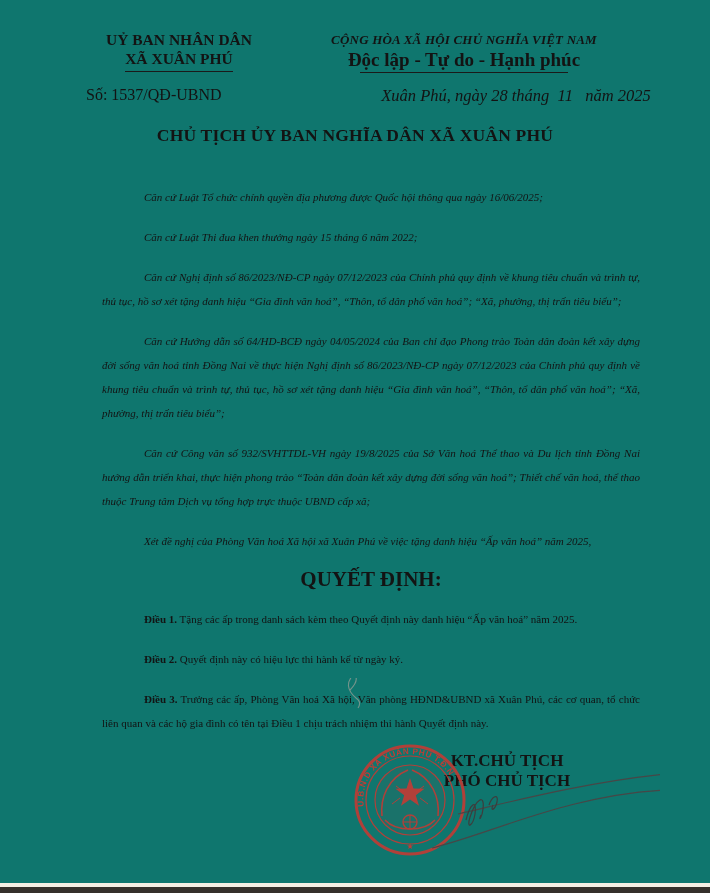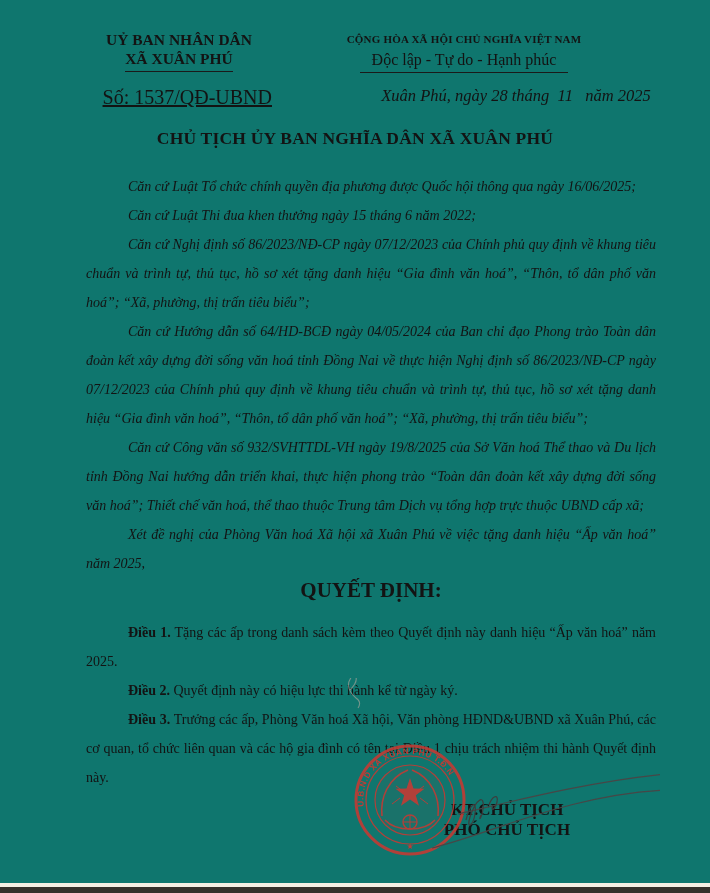--- a/index.html
+++ b/index.html
@@ -10,34 +10,34 @@
     overflow:hidden;
     font-family:"Liberation Serif", serif;
     color:#131313;
   }
   
   .hdr { display:flex; padding:30px 54px 0 86px; }
   .hdr-left { width:186px; text-align:center; }
   .org-line { font-weight:bold; font-size:15.5px; line-height:19px; }
   .rule-left { width:108px; border-bottom:1.6px solid #1a1a1a; margin:3px auto 0; }
   .hdr-right { flex:1; text-align:center; }
-  .nat1 { font-weight:bold; font-size:11px; line-height:19px; letter-spacing:.2px; }
-  .nat2 { font-weight:normal; font-size:16px; line-height:21px; }
+  .nat1 { font-weight:bold; font-size:13px; line-height:19px; letter-spacing:.2px;font-style:italic; }
+  .nat2 { font-weight:bold; font-size:19px; line-height:21px; }
   .rule-right { width:208px; border-bottom:1.6px solid #1a1a1a; margin:2px auto 0; }
   .meta { display:flex; padding:13px 54px 0 86px; }
-  .doc-number { width:186px; text-align:right; font-size:20px;text-decoration:underline; }
+  .doc-number { width:186px; text-align:left; font-size:16px; }
   .date-line { flex:1; text-align:center; font-style:italic; font-size:16.5px; white-space:pre; padding-left:104px; }
   
   .title-block { text-align:center; margin-top:19px; }
   .title1 { font-weight:bold; font-size:17.5px; line-height:21px; }
   .title2 { display:inline-block; font-weight:bold; font-size:17px; line-height:21px; border-bottom:1.6px solid #1a1a1a; padding:0 2px 1px; }
   .authority { text-align:center; font-weight:bold; font-size:17.5px; margin-top:19px; letter-spacing:.2px; }
   
   .body-text { padding:23px 54px 0 86px; }
-  .body-text p { margin:0; font-size:14px; line-height:29px; text-align:justify; text-indent:42px; }
+  .body-text p { margin:16px; font-size:11px; line-height:24px; text-align:justify; text-indent:42px; }
   .body-text p.pre { font-style:italic; }
   .decision-heading { text-align:center; font-weight:bold; font-size:21px; line-height:21px; margin:2px 0 17px; }
   .art-label { font-weight:bold; }
   
   .footer { position:relative; height:160px; margin-top:8px; }
   .recipients { position:absolute; left:94px; top:14px; }
   .recipients-heading { font-weight:bold; font-style:italic; font-size:15px; line-height:18px; }
   .recipients-item { font-size:14px; line-height:15.5px; }
   .sig-block { position:absolute; left:366px; top:0; width:282px; text-align:center; }
   .sig-kt, .sig-role { font-weight:bold; font-size:17px; line-height:19.5px; }

